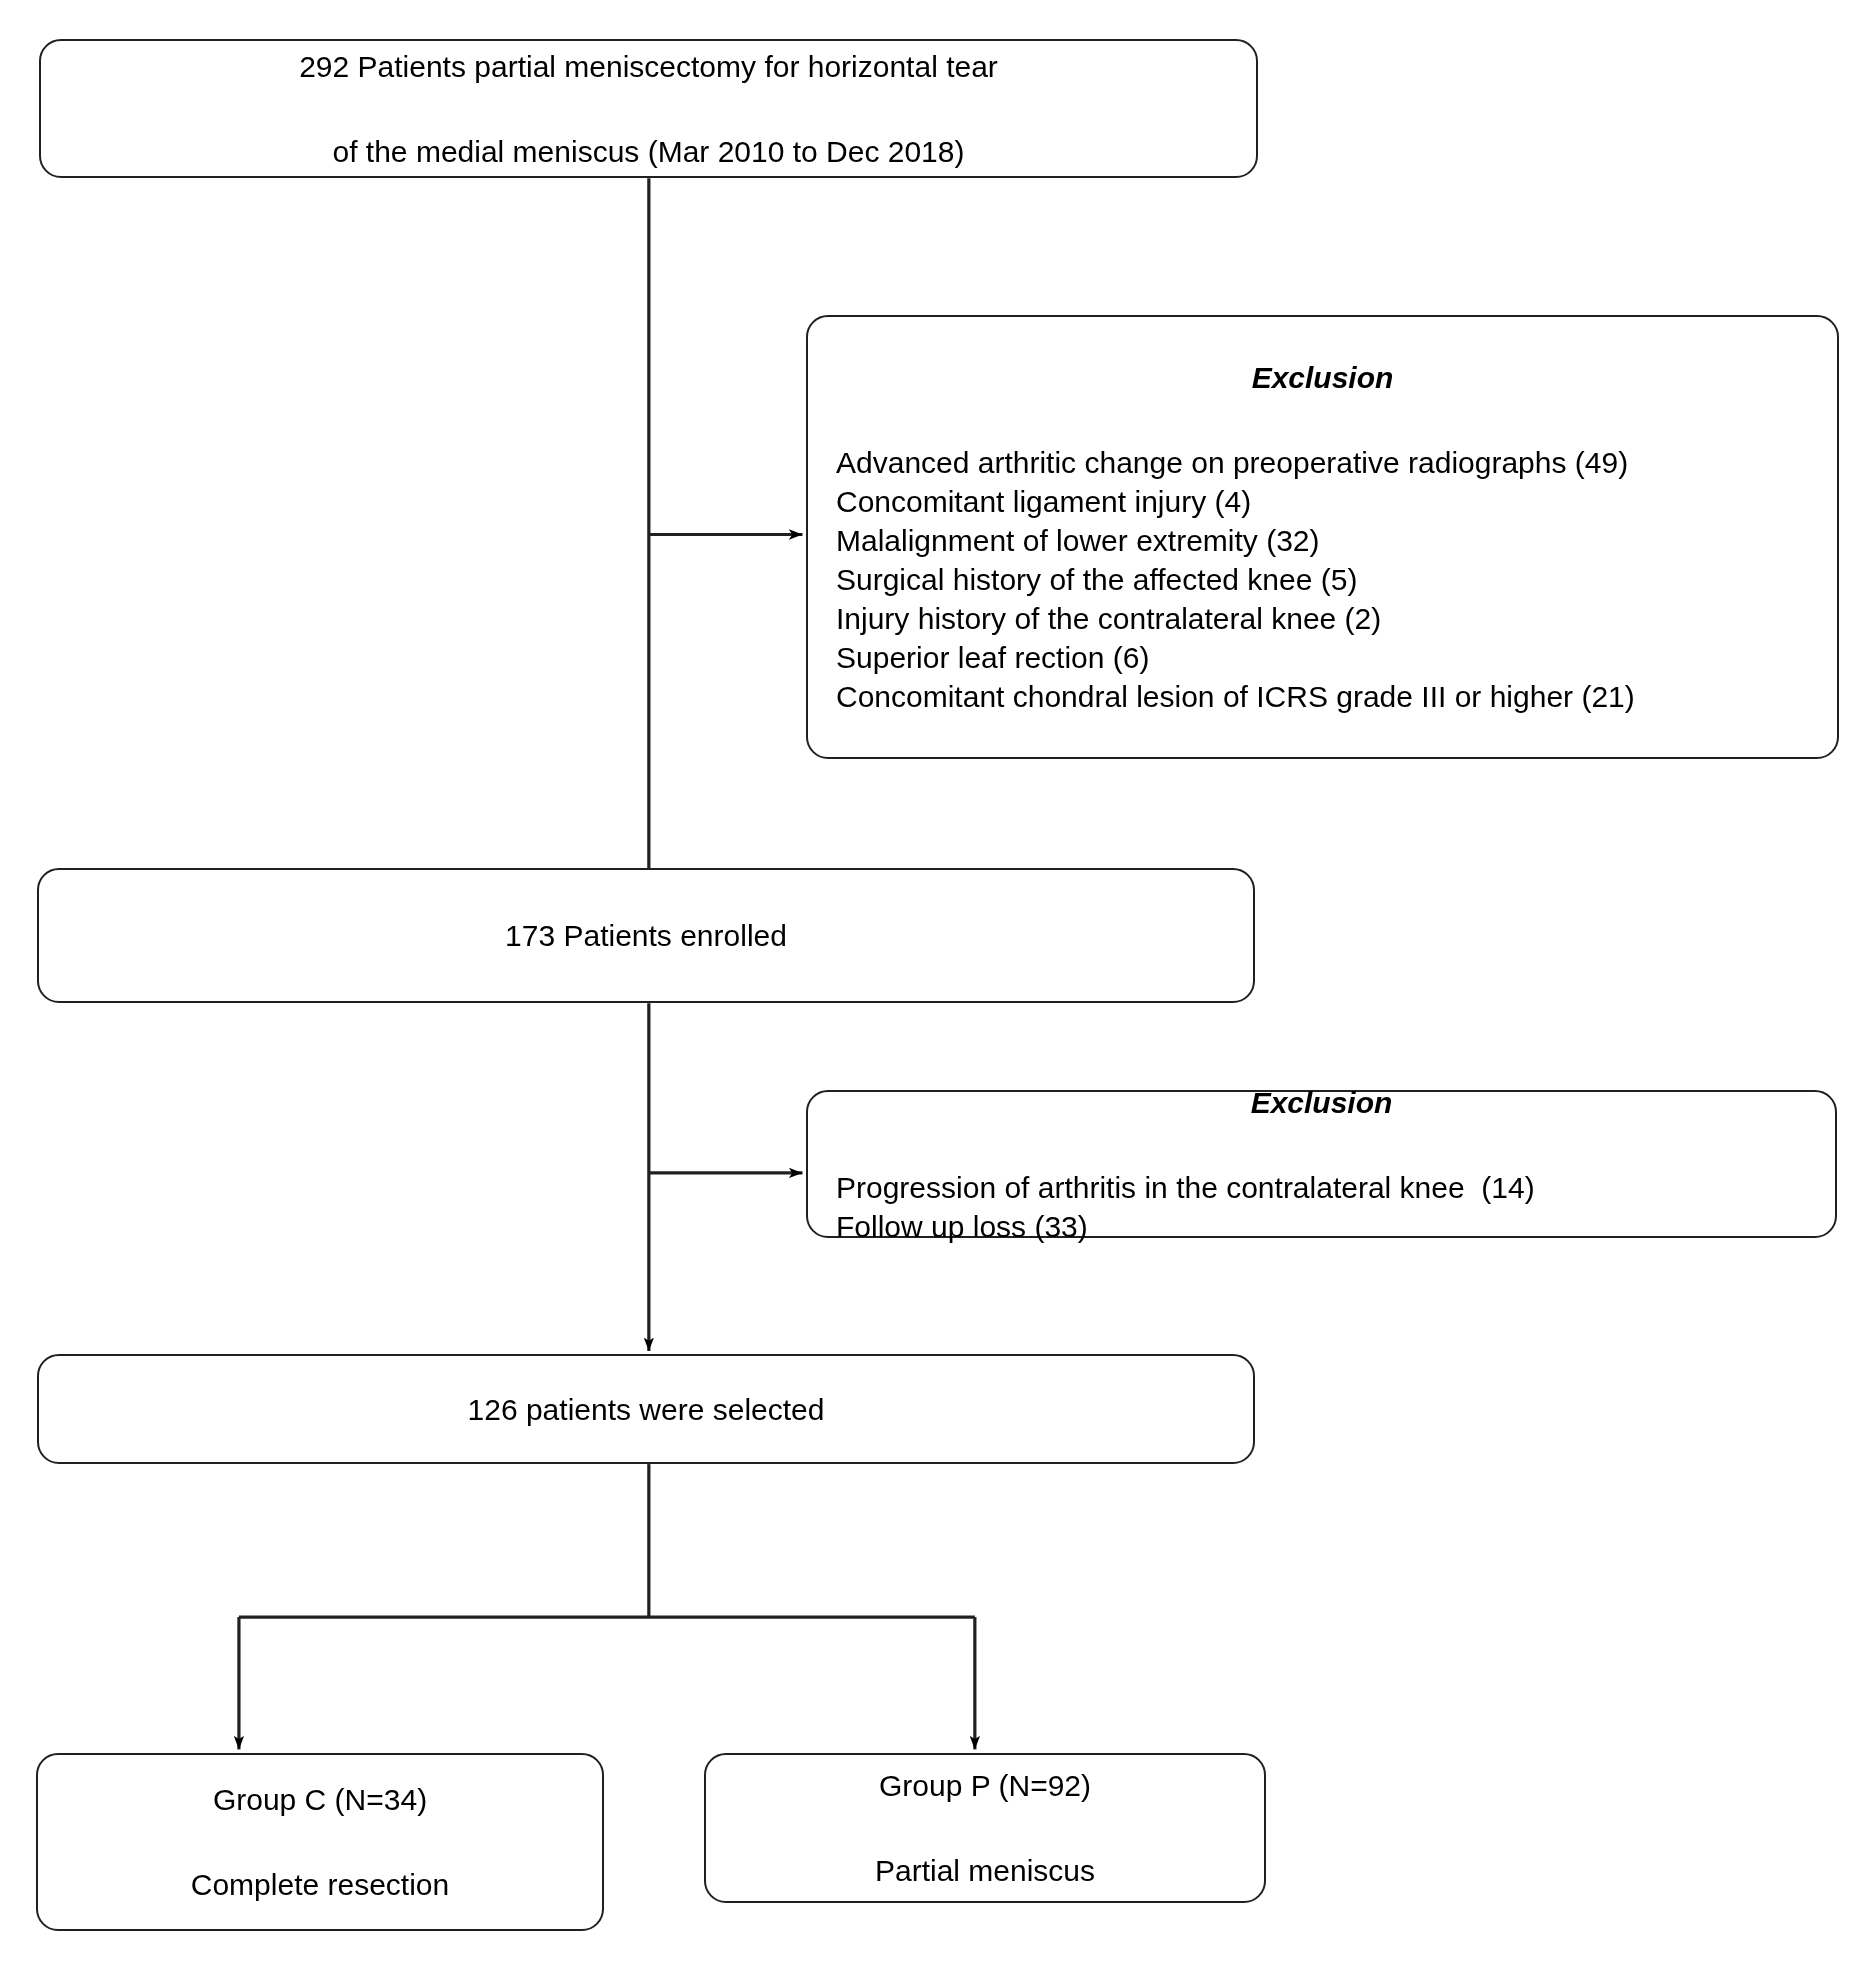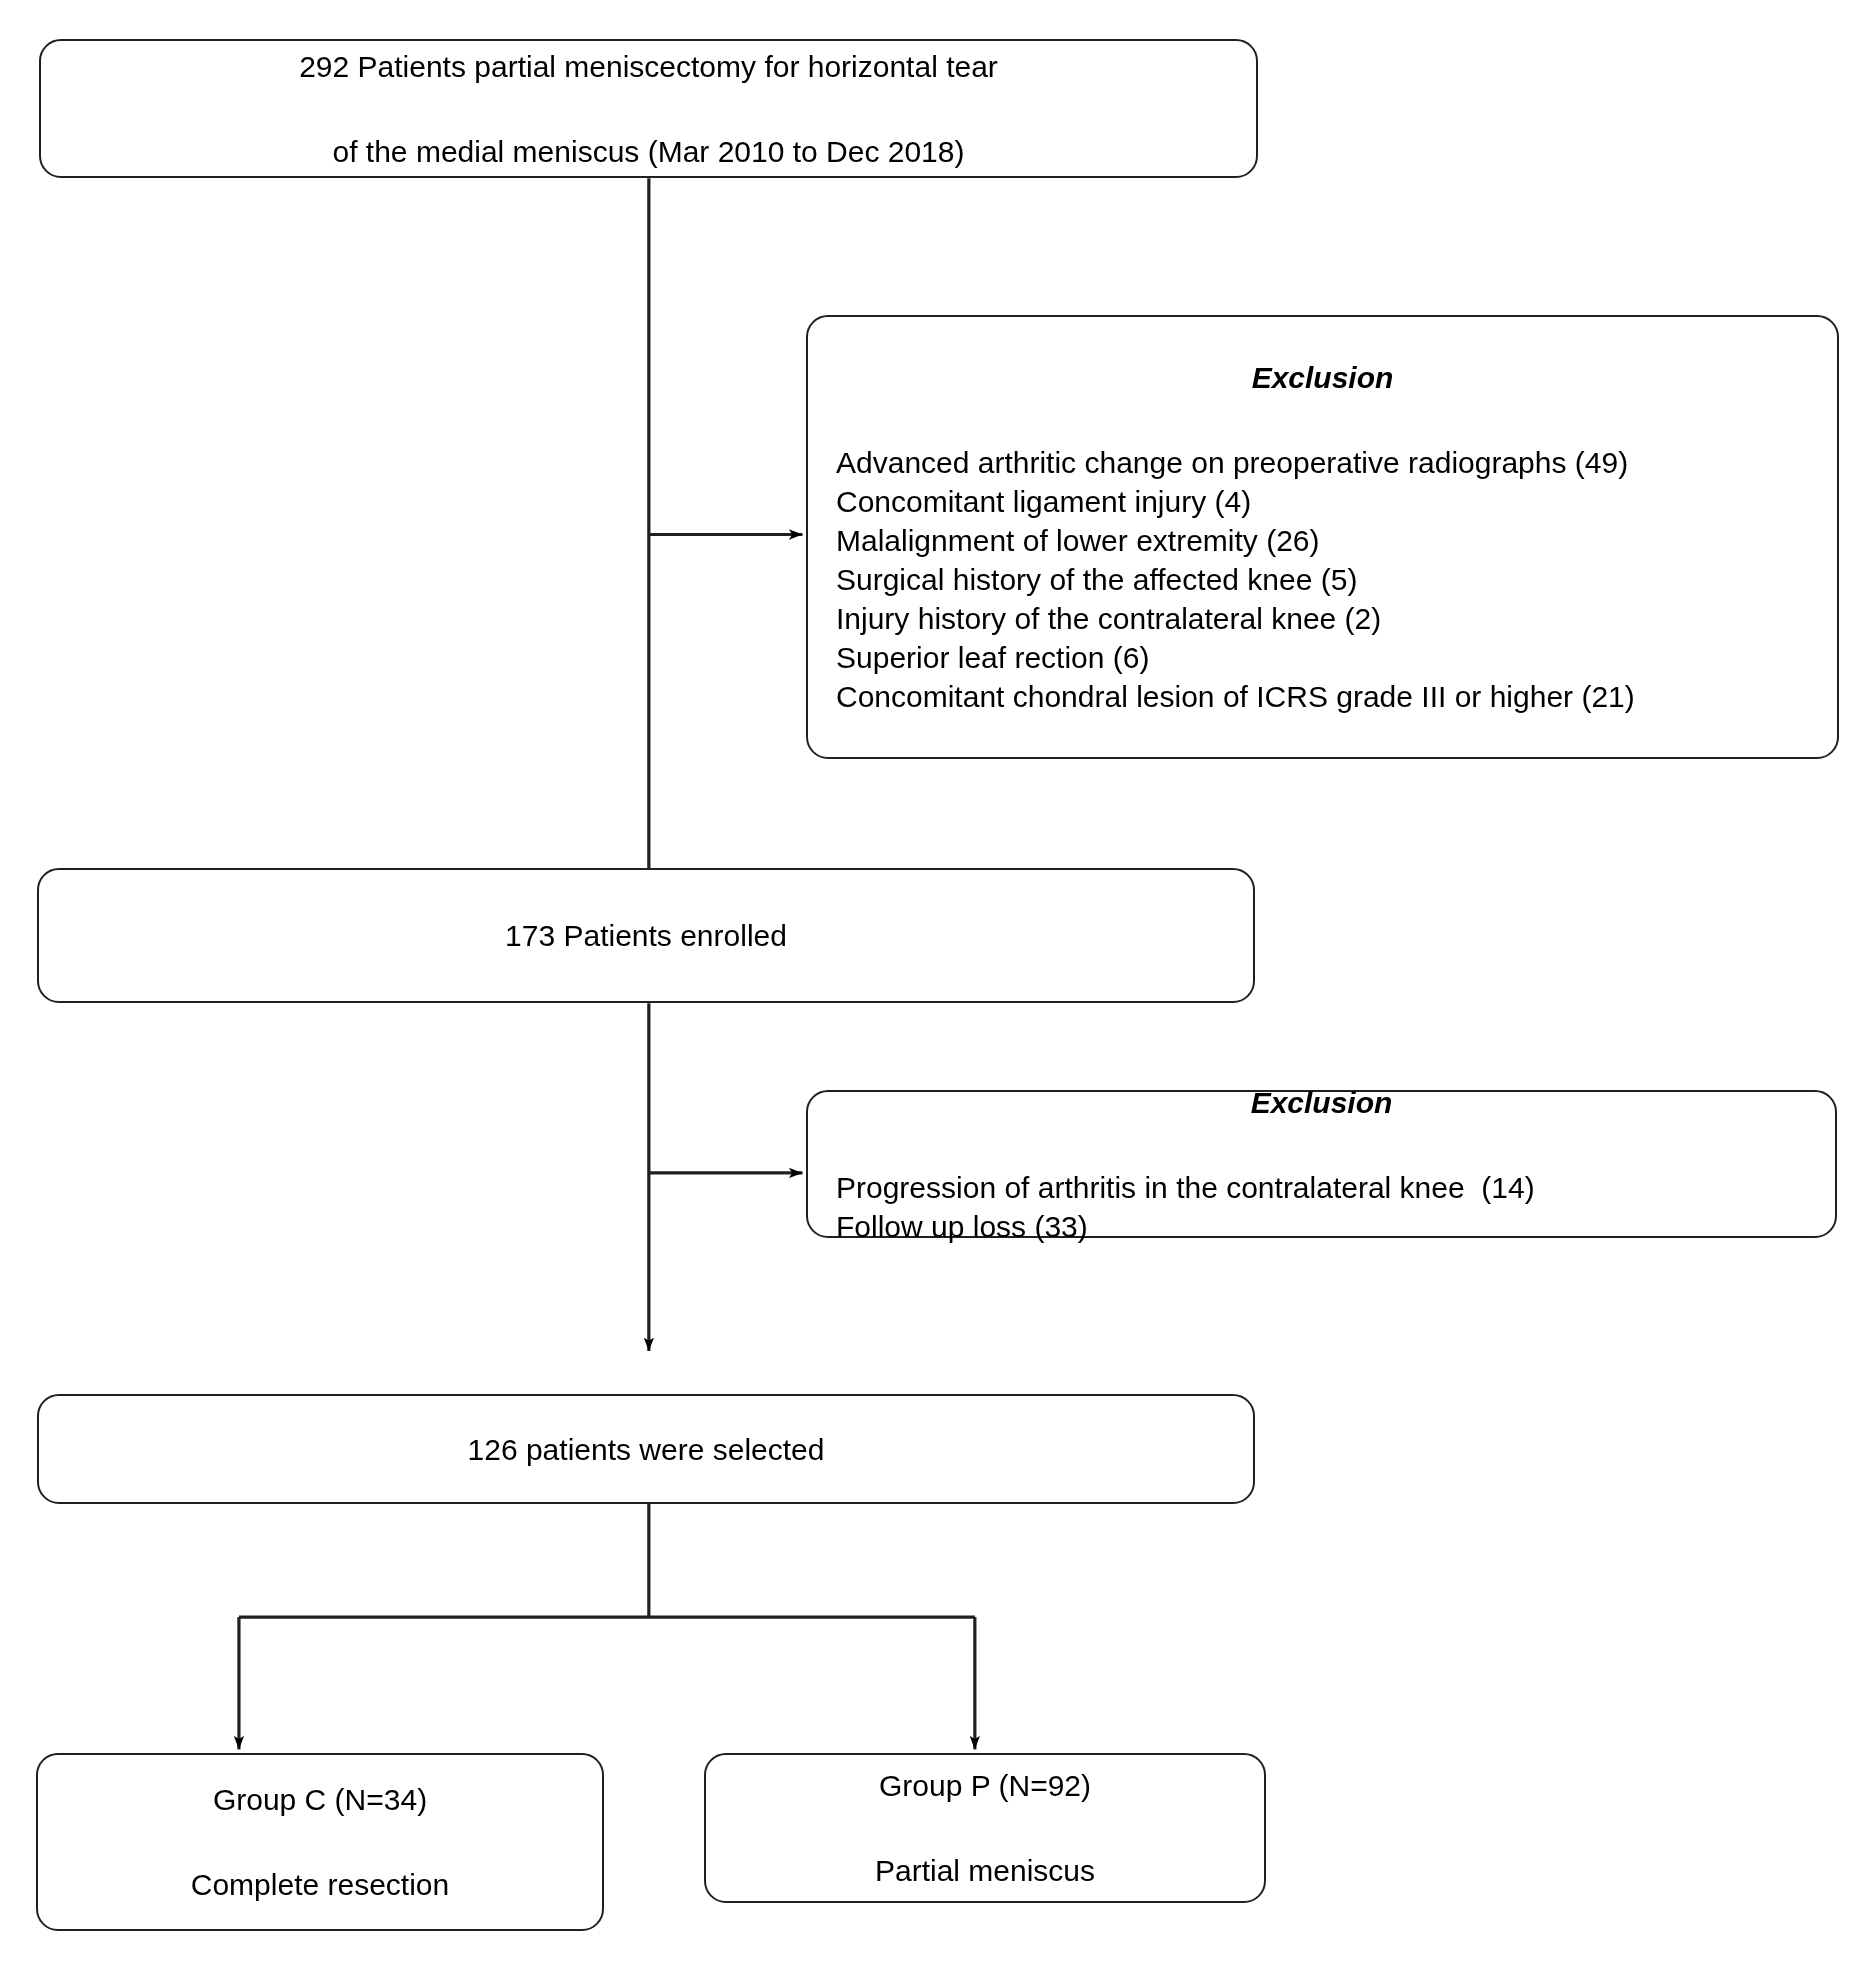--- a/index.html
+++ b/index.html
@@ -35,21 +35,21 @@
     width:100%;
     font-style:italic;
   }
   .body{display:flex;flex-direction:column;}
   .body .line{text-align:left;}
   
   #node-source   {left:39px;  top:39px;   width:1219px; height:139px;}
   #node-excl-1   {left:806px;top:315px;  width:1033px; height:444px;}
   #node-enrolled {left:37px;  top:868px; width:1218px; height:135px;}
   #node-excl-2   {left:806px;top:1090px; width:1031px; height:148px;}
-  #node-selected {left:37px;  top:1354px; width:1218px; height:110px;margin-top:40px;}
+  #node-selected {left:37px;  top:1354px; width:1218px; height:110px;}
   #node-group-c  {left:36px;  top:1753px; width:568px;  height:178px;}
   #node-group-p  {left:704px;top:1753px; width:562px;  height:150px;}
 </style>
 </head>
 <body>
 
 <div id="stage">
 
   <svg class="wires" viewBox="0 0 2895 3044" xmlns="http://www.w3.org/2000/svg">
     <defs>
@@ -75,21 +75,21 @@
   <div class="node" id="node-source">
     <div class="line">292 Patients partial meniscectomy for horizontal tear</div>
     <div class="line">of the medial meniscus (Mar 2010 to Dec 2018)</div>
   </div>
 
   <div class="node left-align" id="node-excl-1">
     <div class="title">Exclusion</div>
     <div class="body">
       <div class="line">Advanced arthritic change on preoperative radiographs (49)</div>
       <div class="line">Concomitant ligament injury (4)</div>
-      <div class="line">Malalignment of lower extremity (26)</div>
+      <div class="line">Malalignment of lower extremity (32)</div>
       <div class="line">Surgical history of the affected knee (5)</div>
       <div class="line">Injury history of the contralateral knee (2)</div>
       <div class="line">Superior leaf rection (6)</div>
       <div class="line">Concomitant chondral lesion of ICRS grade III or higher (21)</div>
     </div>
   </div>
 
   <div class="node" id="node-enrolled">
     <div class="line">173 Patients enrolled</div>
   </div>

